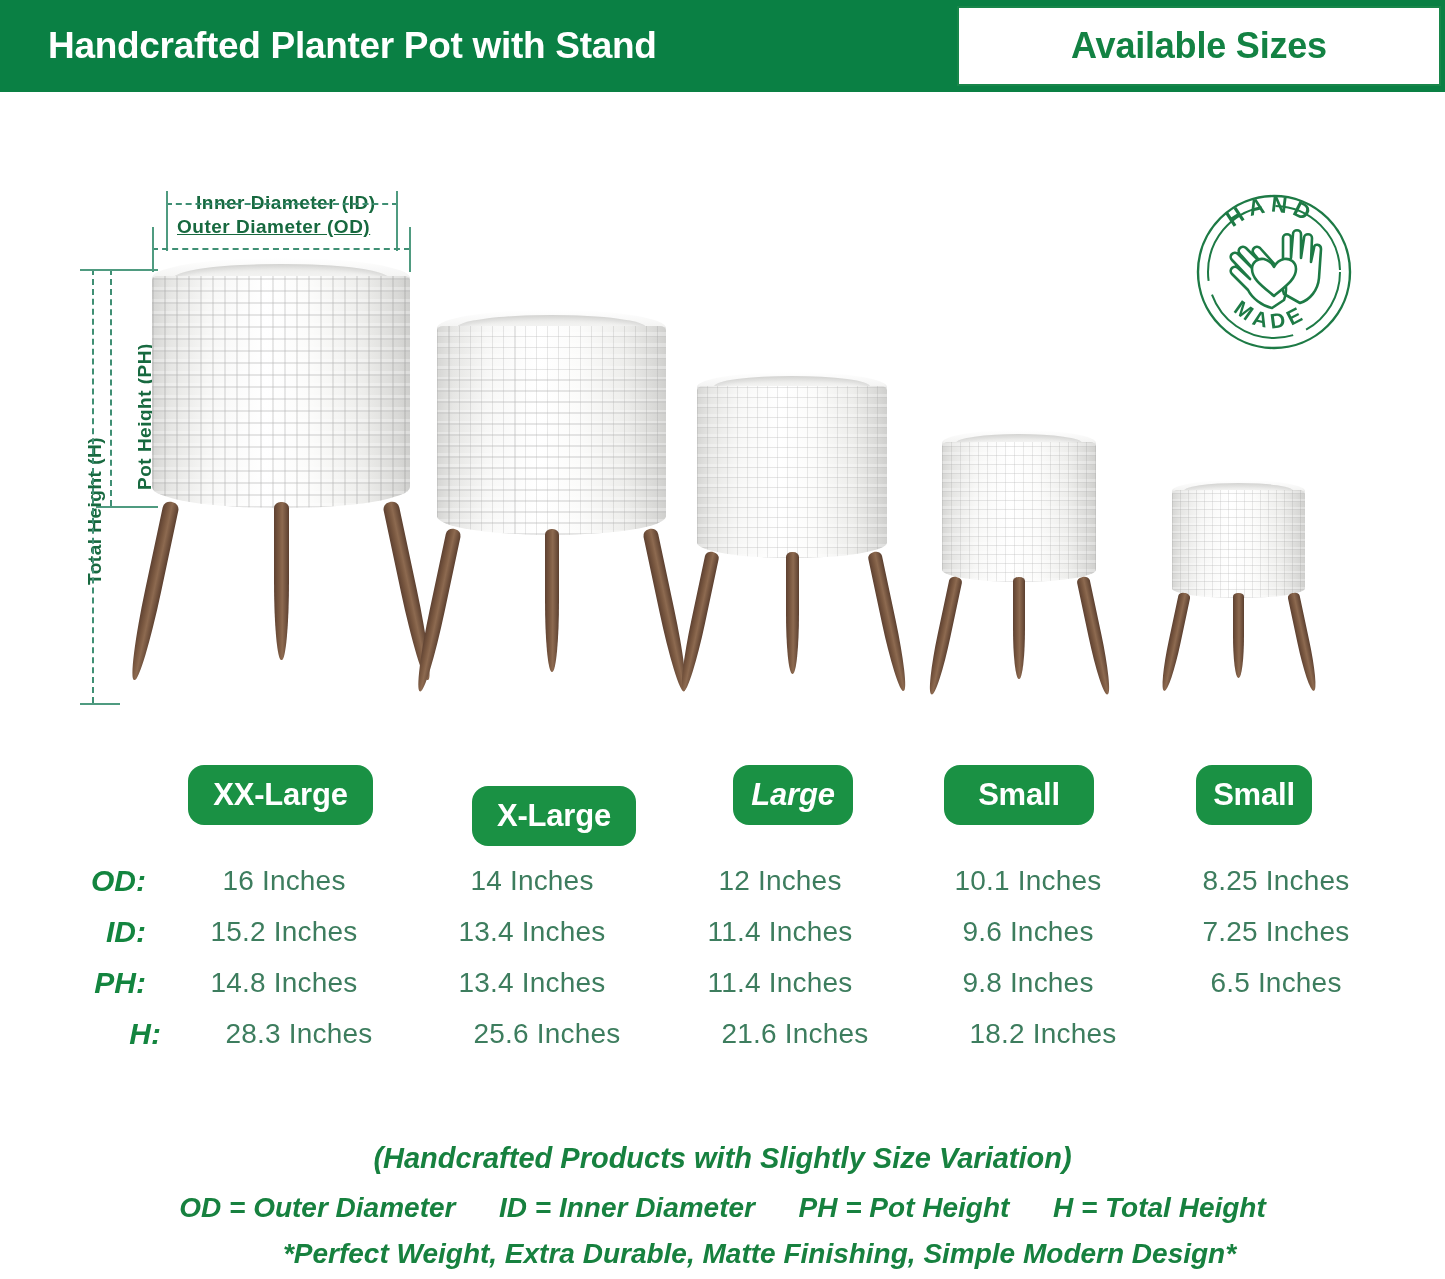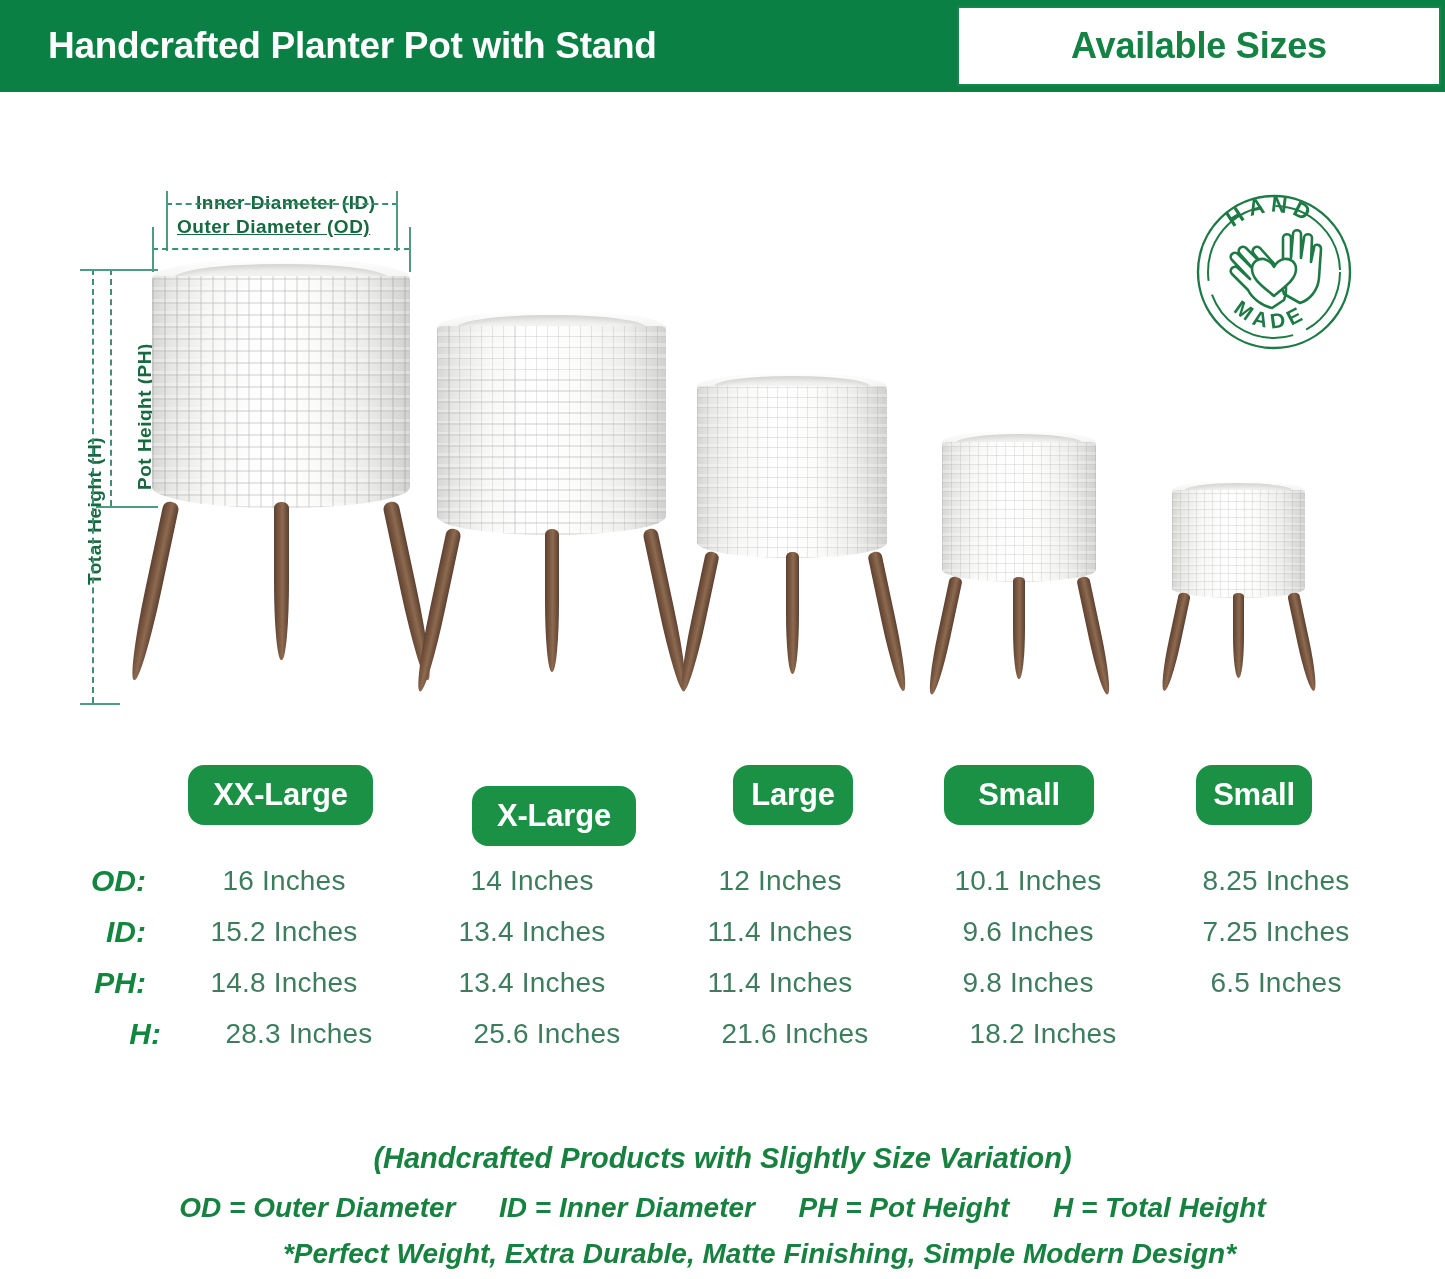--- a/index.html
+++ b/index.html
@@ -301,21 +301,21 @@
           repeating-linear-gradient(90deg, rgba(120,120,120,.28) 0 1.2px, transparent 1.2px 8px),
           repeating-linear-gradient(0deg, rgba(255,255,255,.55) 0 3.2px, transparent 3.2px 8px);"></div>
     </div>
     <div class="leg" style="left:7px;top:113px;width:12px;height:100px;transform:rotate(12deg);"></div>
     <div class="leg" style="left:61px;top:113px;width:11px;height:85px;"></div>
     <div class="leg" style="left:115px;top:113px;width:12px;height:100px;transform:rotate(-12deg);"></div>
   </div>
 
   <div class="badge" style="left:188px;top:765px;width:185px;">XX-Large</div>
   <div class="badge" style="left:472px;top:765px;width:164px;margin-top:21px;">X-Large</div>
-  <div class="badge" style="left:733px;top:765px;width:120px;">Large</div>
+  <div class="badge" style="left:733px;top:765px;width:120px;font-style:italic;">Large</div>
   <div class="badge" style="left:944px;top:765px;width:150px;">Small</div>
   <div class="badge" style="left:1196px;top:765px;width:116px;">Small</div>
 
   <div class="spec-table">
 
     <div class="spec-row">
       <div class="spec-label">OD:</div>
       <div class="spec-cell">16 Inches</div>
       <div class="spec-cell">14 Inches</div>
       <div class="spec-cell">12 Inches</div>

